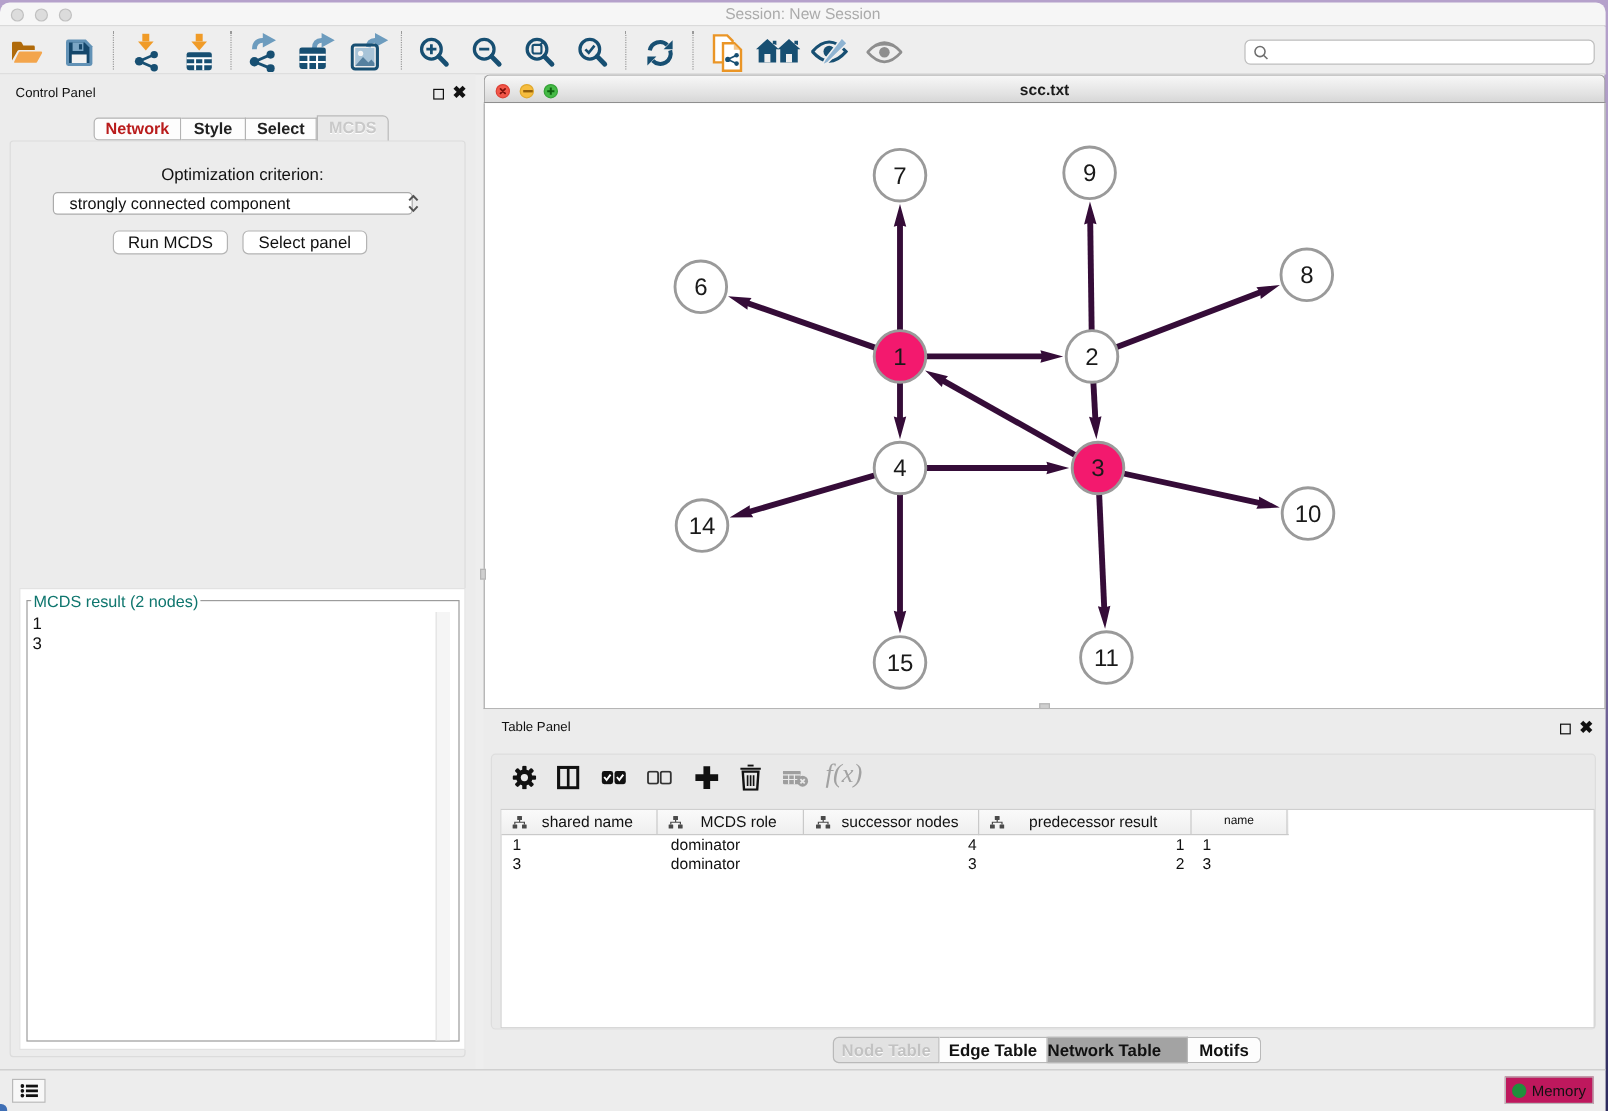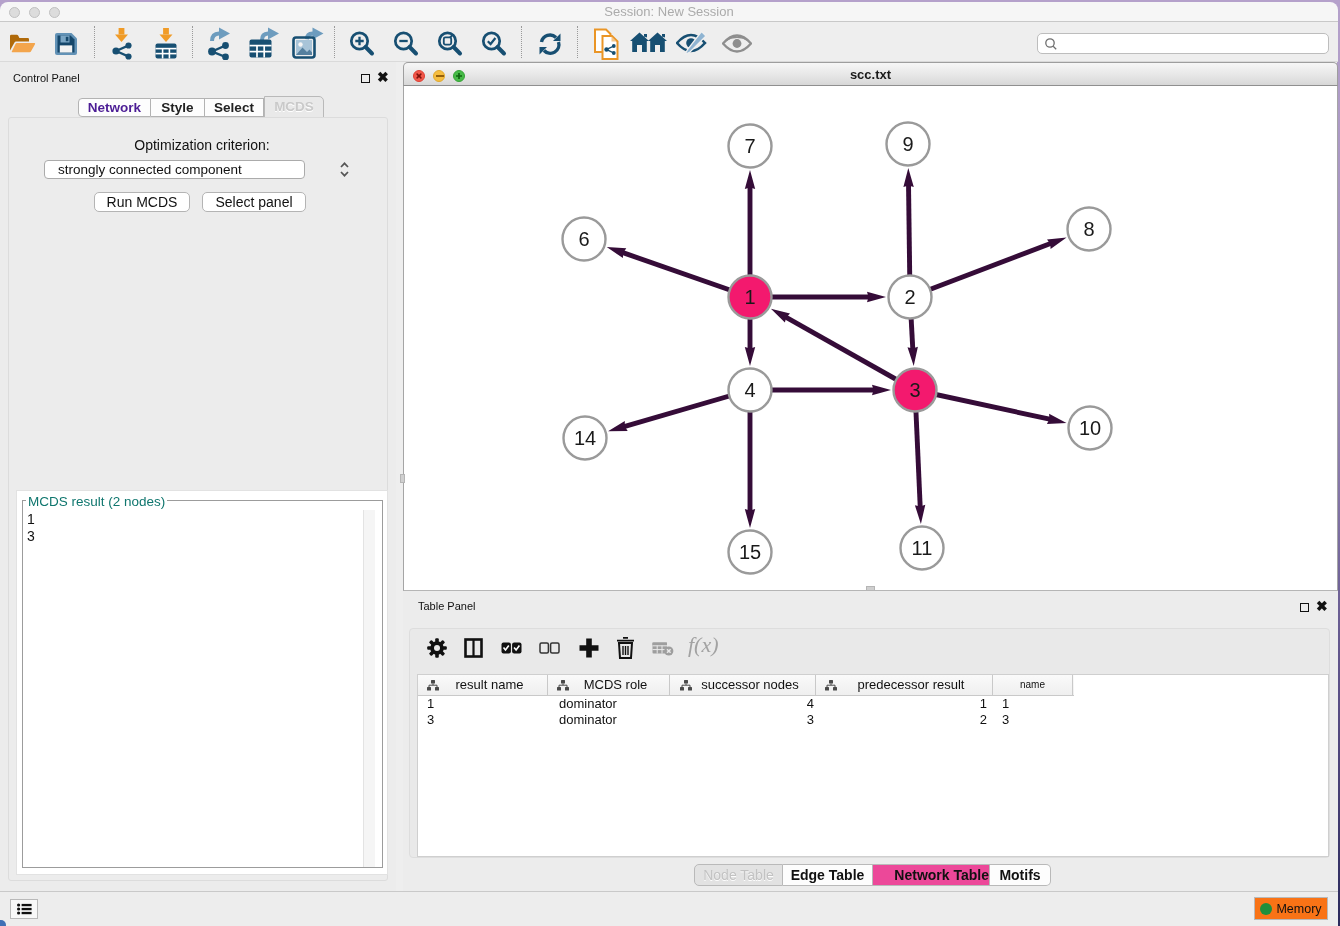--- a/index.html
+++ b/index.html
@@ -174,29 +174,29 @@
 <path d="M4 8 Q9 3.5 15 3.5 Q21 3.5 26 8 Q21 5 15 5 Q9 5 4 8 Z" fill="#8e8e8e"></path>
 <circle cx="15" cy="10.5" r="4.4" fill="#8e8e8e"></circle>
 </svg>
 
 <div class="abs" style="left:0;top:62px;width:396px;height:829px;background:#ececec"></div>
 <div class="abs ttl" style="left:13px;top:72px">Control Panel</div>
 <div class="abs" style="left:361px;top:74px;width:9px;height:9px;border:1.6px solid #111"></div>
 <div class="abs" style="left:377px;top:69px;font-size:14px;font-weight:bold;color:#111">✖</div>
 
 <div class="abs" style="left:78px;top:98px;width:244px;height:19px"></div>
-<div class="abs" style="left:78px;top:98px;width:73px;height:19px;background:#fdfdfd;border:1px solid #b3b3b3;border-radius:4px 0 0 4px;text-align:center;font-size:13.5px;font-weight:bold;color:#4c1d95;line-height:18px">Network</div>
+<div class="abs" style="left:78px;top:98px;width:73px;height:19px;background:#fdfdfd;border:1px solid #b3b3b3;border-radius:4px 0 0 4px;text-align:center;font-size:13.5px;font-weight:bold;color:#b91c1c;line-height:18px">Network</div>
 <div class="abs" style="left:151px;top:98px;width:54px;height:19px;background:#fdfdfd;border:1px solid #b3b3b3;border-left:none;text-align:center;font-size:13.5px;font-weight:bold;color:#222;line-height:18px">Style</div>
 <div class="abs" style="left:205px;top:98px;width:59px;height:19px;background:#fdfdfd;border:1px solid #b3b3b3;border-left:none;text-align:center;font-size:13.5px;font-weight:bold;color:#222;line-height:18px">Select</div>
 <div class="abs" style="left:264px;top:96px;width:60px;height:32px;background:#e9e9e9;border:1px solid #b9b9b9;border-radius:0 5px 5px 0;text-align:center;font-size:13.5px;font-weight:bold;color:#c9c9c9;line-height:20px;text-shadow:0 1px 0 #fff">MCDS</div>
 
 <div class="abs" style="left:8px;top:117px;width:380px;height:764px;background:#ececec;border:1px solid #dcdcdc;border-radius:3px"></div>
 <div class="abs" style="left:0;top:137px;width:396px;text-align:center;font-size:14px;color:#111"><span style="margin-left:8px">Optimization criterion:</span></div>
 
-<div class="abs" style="left:44px;top:160px;width:261px;height:19px;background:#fff;border:1px solid #ababab;border-radius:4px;font-size:13.5px;color:#111;line-height:18px;padding-left:13px">strongly connected component</div>
+<div class="abs" style="left:44px;top:160px;width:300px;height:19px;background:#fff;border:1px solid #ababab;border-radius:4px;font-size:13.5px;color:#111;line-height:18px;padding-left:13px">strongly connected component</div>
 <svg class="abs" style="left:339px;top:162px" width="11" height="15" viewBox="0 0 11 15">
     <path d="M2 5 L5.5 1.3 L9 5" fill="none" stroke="#555" stroke-width="1.7"></path>
     <path d="M2 10 L5.5 13.7 L9 10" fill="none" stroke="#555" stroke-width="1.7"></path>
   </svg>
 
 <div class="abs" style="left:94px;top:192px;width:96px;height:20px;background:#fff;border:1px solid #b4b4b4;border-radius:5px;text-align:center;font-size:14px;color:#111;line-height:19px">Run MCDS</div>
 <div class="abs" style="left:202px;top:192px;width:104px;height:20px;background:#fff;border:1px solid #b4b4b4;border-radius:5px;text-align:center;font-size:14px;color:#111;line-height:19px">Select panel</div>
 
 <div class="abs" style="left:16px;top:490px;width:372px;height:385px;background:#fff;border:1px solid #e2e2e2"></div>
 <div class="abs" style="left:22px;top:500px;width:361px;height:368px;border:1px solid #9c9c9c"></div>
@@ -279,38 +279,38 @@
 <div class="abs" style="left:1316px;top:598px;font-size:14px;font-weight:bold;color:#111">✖</div>
 
 <div class="abs" style="left:409px;top:628px;width:921px;height:230px;background:#e9e9e9;border:1px solid #dddddd;border-radius:4px"></div>
 <div id="tablebar-icons"></div>
 
 <div class="abs" style="left:417px;top:674px;width:912px;height:183px;background:#fff;border:1px solid #cfcfcf"></div>
 <div class="abs" style="left:418px;top:675px;width:656px;height:21px;background:linear-gradient(#fafafa,#efefef);border-bottom:1px solid #c9c9c9"></div>
 <div id="table-header"></div>
 <div id="table-rows"></div>
 
-<div class="abs" style="left:694px;top:864px;width:89px;height:22px;background:#e2e2e2;border:1px solid #b9b9b9;border-radius:5px 0 0 5px;text-align:center;font-size:14px;font-weight:normal;color:#c2c2c2;line-height:21px;text-shadow:0 1px 0 #fdfdfd">Node Table</div>
+<div class="abs" style="left:694px;top:864px;width:89px;height:22px;background:#e2e2e2;border:1px solid #b9b9b9;border-radius:5px 0 0 5px;text-align:center;font-size:14px;font-weight:bold;color:#c2c2c2;line-height:21px;text-shadow:0 1px 0 #fdfdfd">Node Table</div>
 <div class="abs" style="left:783px;top:864px;width:90px;height:22px;background:#fdfdfd;border:1px solid #b9b9b9;border-left:none;text-align:center;font-size:14px;font-weight:bold;color:#111;line-height:21px">Edge Table</div>
-<div class="abs" style="left:873px;top:864px;width:117px;height:22px;background:#ec4899;border:1px solid #b9b9b9;border-left:none;text-align:right;font-size:14px;font-weight:bold;color:#111;line-height:21px">Network Table</div>
+<div class="abs" style="left:873px;top:864px;width:117px;height:22px;background:#a3a3a3;border:1px solid #b9b9b9;border-left:none;text-align:left;font-size:14px;font-weight:bold;color:#111;line-height:21px">Network Table</div>
 <div class="abs" style="left:990px;top:864px;width:61px;height:22px;background:#fdfdfd;border:1px solid #b9b9b9;border-left:none;border-radius:0 5px 5px 0;text-align:center;font-size:14px;font-weight:bold;color:#111;line-height:21px">Motifs</div>
 
 <div class="abs" style="left:0;top:891px;width:1338px;height:35px;background:#ededed;border-top:1px solid #c9c9c9"></div>
 <div class="abs" style="left:10px;top:899px;width:28px;height:20px;background:#f8f8f8;border:1px solid #b9b9b9"></div>
 <svg class="abs" style="left:17px;top:903px" width="15" height="12" viewBox="0 0 15 12">
     <g fill="#111">
       <circle cx="1.6" cy="2" r="1.6"></circle>
       <circle cx="1.6" cy="6" r="1.6"></circle>
       <circle cx="1.6" cy="10" r="1.6"></circle>
       <rect x="4.6" y="0.9" width="10" height="2.3"></rect>
       <rect x="4.6" y="4.9" width="10" height="2.3"></rect>
       <rect x="4.6" y="8.9" width="10" height="2.3"></rect>
     </g>
   </svg>
-<div class="abs" style="left:1254px;top:897px;width:74px;height:23px;background:#f97316;border:1px solid #b9b9b9;font-size:12.5px;color:#111;text-align:center;line-height:22px"><span style="display:inline-block;width:12px;height:12px;border-radius:50%;background:#1f8f3c;vertical-align:-2px;margin-right:4px"></span>Memory</div>
+<div class="abs" style="left:1254px;top:897px;width:74px;height:23px;background:#be185d;border:1px solid #b9b9b9;font-size:12.5px;color:#111;text-align:center;line-height:22px"><span style="display:inline-block;width:12px;height:12px;border-radius:50%;background:#1f8f3c;vertical-align:-2px;margin-right:4px"></span>Memory</div>
 <div class="abs" style="left:-4px;top:920px;width:10px;height:10px;border-radius:50%;background:#3f6fb5"></div>
 
 <svg class="abs" style="left:427px;top:638px" width="20" height="20" viewBox="0 0 20 20">
 <g fill="#111">
       <circle cx="10" cy="10" r="6.8"></circle>
 <g>
         <rect x="8.2" y="0.2" width="3.6" height="4.5" rx="1"></rect>
         <rect x="8.2" y="15.3" width="3.6" height="4.5" rx="1"></rect>
         <rect x="0.2" y="8.2" width="4.5" height="3.6" rx="1"></rect>
         <rect x="15.3" y="8.2" width="4.5" height="3.6" rx="1"></rect>
@@ -354,21 +354,21 @@
       <line x1="10" y1="4.5" x2="10" y2="12.5"></line>
       <line x1="0.5" y1="4.8" x2="15" y2="4.8"></line>
       <line x1="0.5" y1="8.6" x2="15" y2="8.6"></line>
     </g>
 <circle cx="16.8" cy="10" r="4.6" fill="#9e9e9e"></circle>
 <path d="M15 8.2 L18.6 11.8 M18.6 8.2 L15 11.8" stroke="#e9e9e9" stroke-width="1.5"></path>
 </svg>
 <div class="abs" style="left:688px;top:632px;font-family:'Liberation Serif',serif;font-style:italic;font-size:22px;color:#a2a2a2">f(x)</div>
 
 <div id="hdr" class="abs" style="left:418px;top:675px;height:20px;font-size:13px;color:#111"></div>
-<div class="abs" style="left:418px;top:675px;width:130px;height:20px;border-right:1px solid #c9c9c9;text-align:center;font-size:13px;color:#111;line-height:20px"><span style="margin-left:14px">result name</span></div>
+<div class="abs" style="left:418px;top:675px;width:130px;height:20px;border-right:1px solid #c9c9c9;text-align:center;font-size:13px;color:#111;line-height:20px"><span style="margin-left:14px">shared name</span></div>
 <svg class="abs" style="left:427px;top:680px" width="12" height="11" viewBox="0 0 12 11">
     <g fill="#4a4a4a">
       <rect x="4" y="0" width="4" height="3.4" rx="0.5"></rect>
       <rect x="0" y="7" width="4" height="3.4" rx="0.5"></rect>
       <rect x="8" y="7" width="4" height="3.4" rx="0.5"></rect>
     </g>
     <path d="M6 3.4 L6 5.2 M2 7 L2 5.2 L10 5.2 L10 7" fill="none" stroke="#4a4a4a" stroke-width="1"></path>
   </svg>
 <div class="abs" style="left:548px;top:675px;width:122px;height:20px;border-right:1px solid #c9c9c9;text-align:center;font-size:13px;color:#111;line-height:20px"><span style="margin-left:14px">MCDS role</span></div>
 <svg class="abs" style="left:557px;top:680px" width="12" height="11" viewBox="0 0 12 11">

